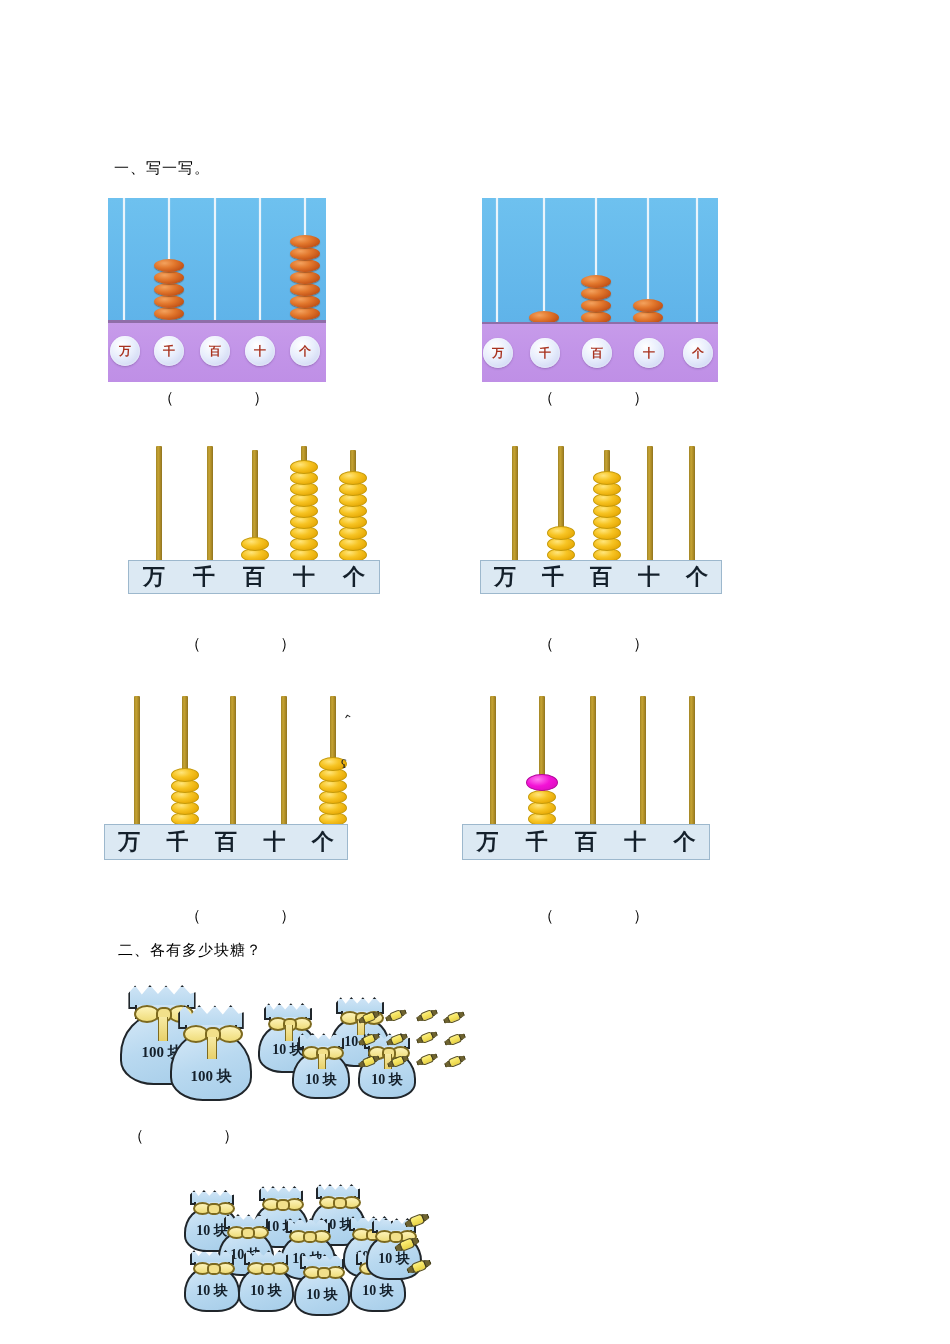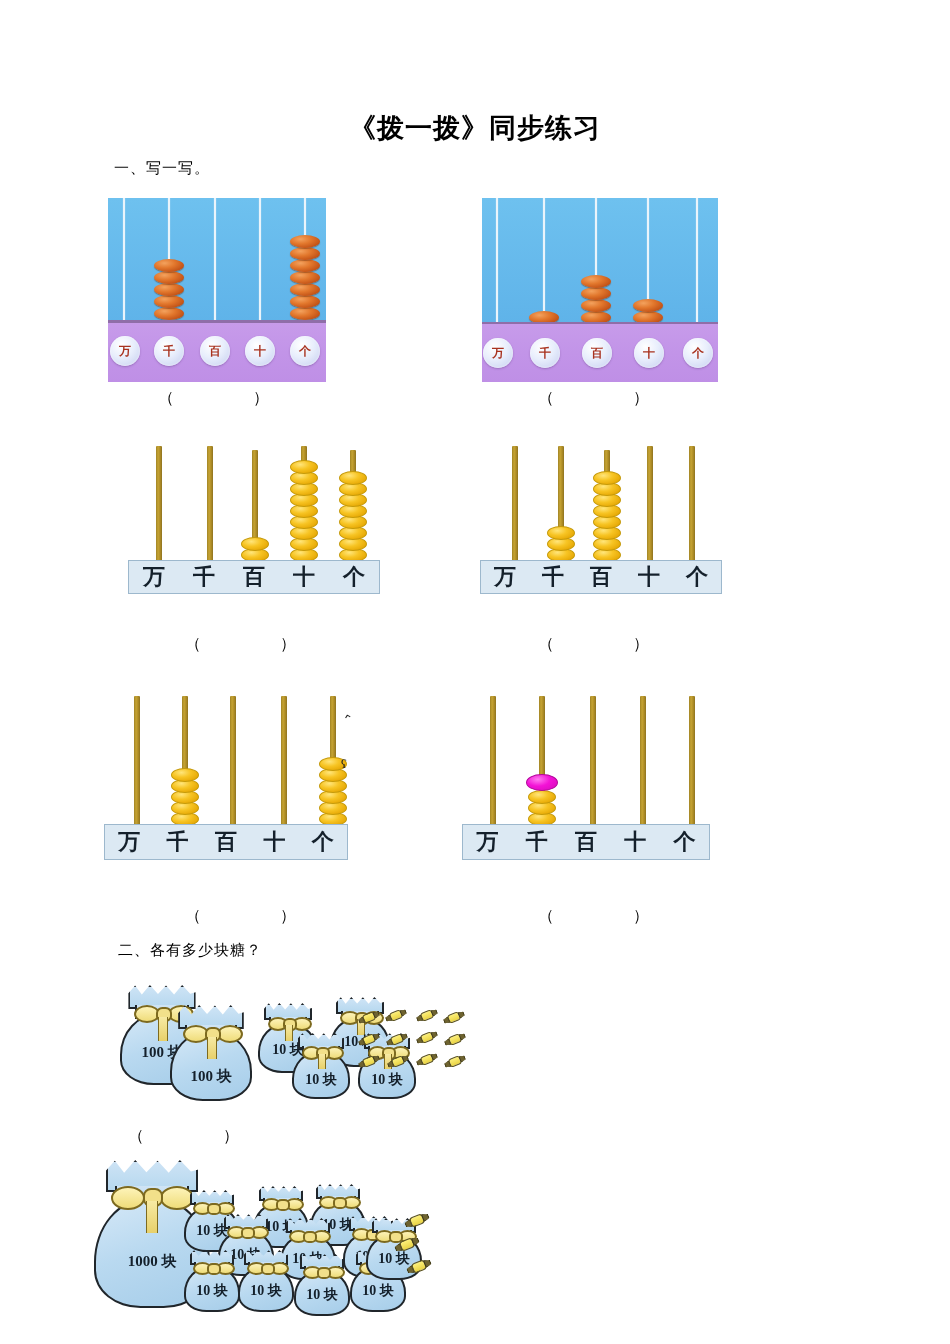--- a/index.html
+++ b/index.html
@@ -234,21 +234,20 @@
     box-sizing: border-box;
   }
   .candy .wl { left: 0; clip-path: polygon(100% 0, 100% 100%, 0 75%, 0 25%); }
   .candy .wr { right: 0; clip-path: polygon(0 0, 0 100%, 100% 75%, 100% 25%); }
 </style>
 </head>
 <body>
 
 <div class="page">
 
-  <div class="title">《拨一拨》同步练习</div>
 
   <div class="section-head" id="sec1">一、写一写。</div>
 
   <div class="abacus-digital" id="ab1" style="left:108px; top:198px; width:218px; height:184px;">
     <div class="sky" style="height:124px;"></div>
     <div class="rod" style="left:15px;  top:0px; height:126px;"></div>
     <div class="rod" style="left:60px;  top:0px; height:126px;"></div>
     <div class="rod" style="left:106px; top:0px; height:126px;"></div>
     <div class="rod" style="left:151px; top:0px; height:126px;"></div>
     <div class="rod" style="left:196px; top:0px; height:126px;"></div>
@@ -582,30 +581,20 @@
         <div class="wr"></div>
       </div>
   </div>
 
   <div class="answer-blank" style="left:128px; top:1126px;">
     <span class="paren">（</span><span class="gap"></span><span class="paren">）</span>
   </div>
 
   <div style="position:absolute; left:88px; top:1158px; width:360px; height:160px;">
 
-    <div class="bag" style="left:6px; top:2px; width:116px; height:148px;">
-      <div class="bag-top" style="top:0; height:32px;"></div>
-      <div class="bag-neck" style="top:26px; height:20px;"></div>
-      <div class="bag-body" style="height:110px;"></div>
-      <div class="bow" style="left:17px; top:26px; width:30px; height:20px;"></div>
-      <div class="bow" style="left:66px; top:26px; width:30px; height:20px;"></div>
-      <div class="bow-knot" style="left:49px; top:28px; width:16px; height:15px;"></div>
-      <div class="bow-tail" style="left:52px; top:41px; width:10px; height:32px;"></div>
-      <div class="bag-label" style="top:92px; font-size:15px;">1000 块</div>
-    </div>
 
     <div class="bag" style="left:96px; top:32px; width:56px; height:62px;">
       <div class="bag-top" style="top:0; height:15px;"></div>
       <div class="bag-neck" style="top:12px; height:9px;"></div>
       <div class="bag-body" style="height:46px;"></div>
       <div class="bow" style="left:9px; top:12px; width:15px; height:9px;"></div>
       <div class="bow" style="left:32px; top:12px; width:15px; height:9px;"></div>
       <div class="bow-knot" style="left:23px; top:13px; width:10px; height:8px;"></div>
       <div class="bag-label" style="top:32px; font-size:14px;">10 块</div>
     </div>

